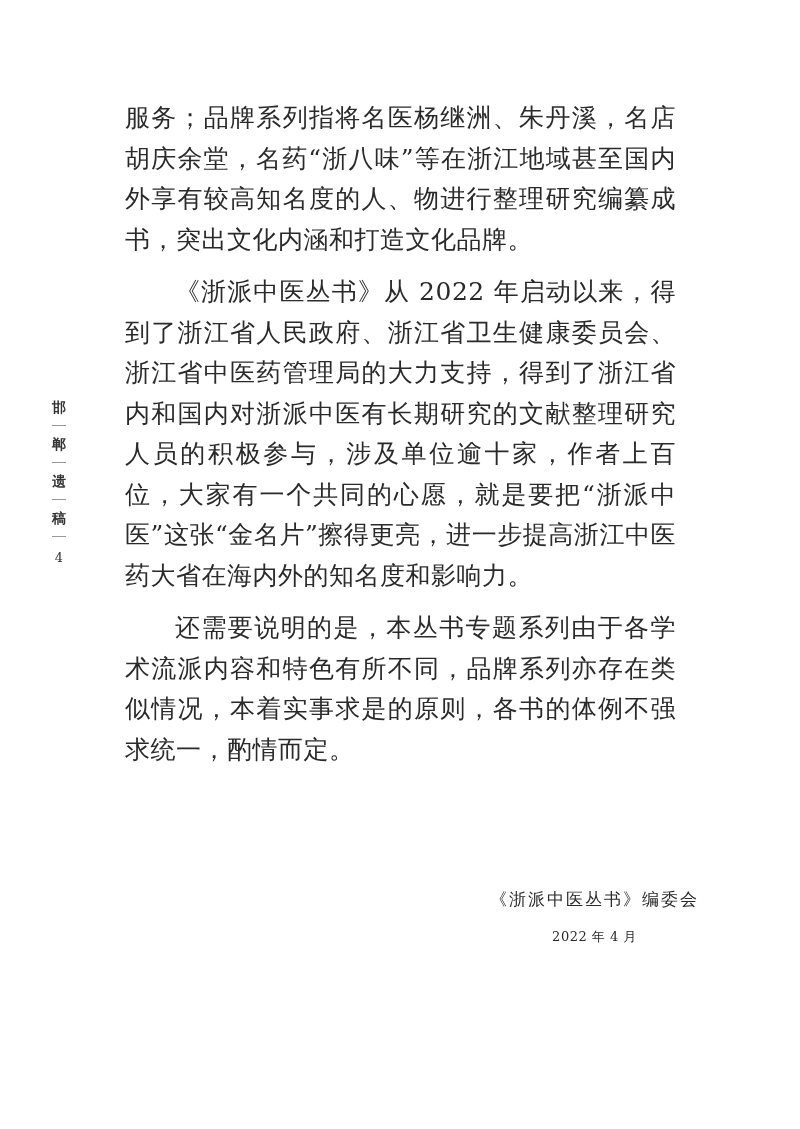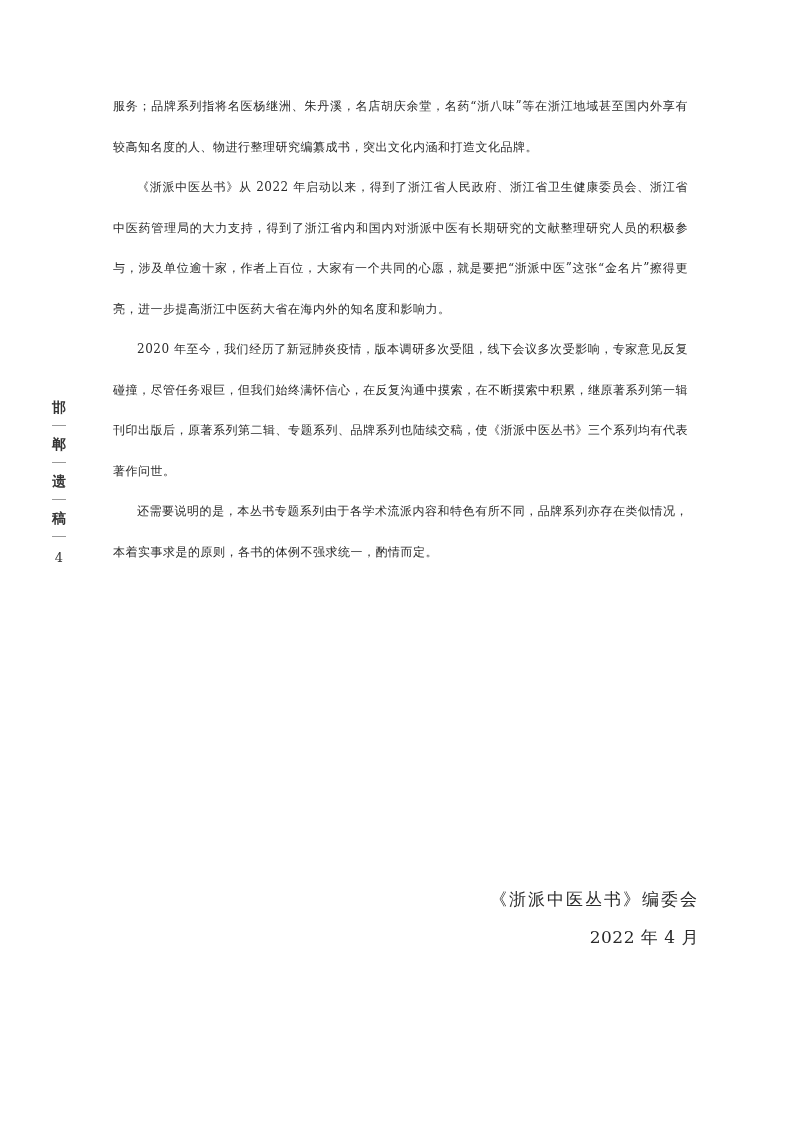--- a/index.html
+++ b/index.html
@@ -4,45 +4,44 @@
 <style>
   html, body { margin: 0; padding: 0; background: #ffffff; }
   body { width: 800px; height: 1129px; position: relative; overflow: hidden;
          font-family: "DejaVu Serif", "Liberation Serif", serif; color: #2a2a2a; }
   .side-header { position: absolute; left: 46px; top: 398px; width: 26px;
                  display: flex; flex-direction: column; align-items: center; }
   .side-char { font-size: 14px; line-height: 18px; color: #333; font-weight: bold; }
   .side-sep { width: 14px; height: 1px; background: #999; margin: 9px 0; }
   .page-num { font-size: 13px; line-height: 16px; color: #333; margin-top: 4px; }
   .content { position: absolute; left: 113px; top: 86px; width: 575px; }
-  .para { margin: 0; font-size: 12px; line-height: 40.5px; text-align: justify;
+  .para { margin: 12px; font-size: 25px; line-height: 40.5px; text-align: justify;
           letter-spacing: 0.5px; }
   .para.indent { text-indent: 2em; }
   .signature { position: absolute; right: 101px; top: 880px; text-align: right;
                font-size: 17px; line-height: 38px; letter-spacing: 2px; }
-  .sig-date { letter-spacing: 0.5px; font-size: 17px; }
+  .sig-date { letter-spacing: 0.5px; font-size: 13px; text-align: center; }
 </style>
 </head>
 <body>
 
 <div class="side-header">
   <span class="side-char">邯</span>
   <span class="side-sep"></span>
   <span class="side-char">郸</span>
   <span class="side-sep"></span>
   <span class="side-char">遗</span>
   <span class="side-sep"></span>
   <span class="side-char">稿</span>
   <span class="side-sep"></span>
   <span class="page-num">4</span>
 </div>
 
 <div class="content">
   <p class="para">服务；品牌系列指将名医杨继洲、朱丹溪，名店胡庆余堂，名药“浙八味”等在浙江地域甚至国内外享有较高知名度的人、物进行整理研究编纂成书，突出文化内涵和打造文化品牌。</p>
   <p class="para indent">《浙派中医丛书》从 2022 年启动以来，得到了浙江省人民政府、浙江省卫生健康委员会、浙江省中医药管理局的大力支持，得到了浙江省内和国内对浙派中医有长期研究的文献整理研究人员的积极参与，涉及单位逾十家，作者上百位，大家有一个共同的心愿，就是要把“浙派中医”这张“金名片”擦得更亮，进一步提高浙江中医药大省在海内外的知名度和影响力。</p>
-  <p class="para indent">2020 年至今，我们经历了新冠肺炎疫情，版本调研多次受阻，线下会议多次受影响，专家意见反复碰撞，尽管任务艰巨，但我们始终满怀信心，在反复沟通中摸索，在不断摸索中积累，继原著系列第一辑刊印出版后，原著系列第二辑、专题系列、品牌系列也陆续交稿，使《浙派中医丛书》三个系列均有代表著作问世。</p>
   <p class="para indent">还需要说明的是，本丛书专题系列由于各学术流派内容和特色有所不同，品牌系列亦存在类似情况，本着实事求是的原则，各书的体例不强求统一，酌情而定。</p>
 </div>
 
 <div class="signature">
   <div>《浙派中医丛书》编委会</div>
   <div class="sig-date">2022 年 4 月</div>
 </div>
 
 </body></html>

